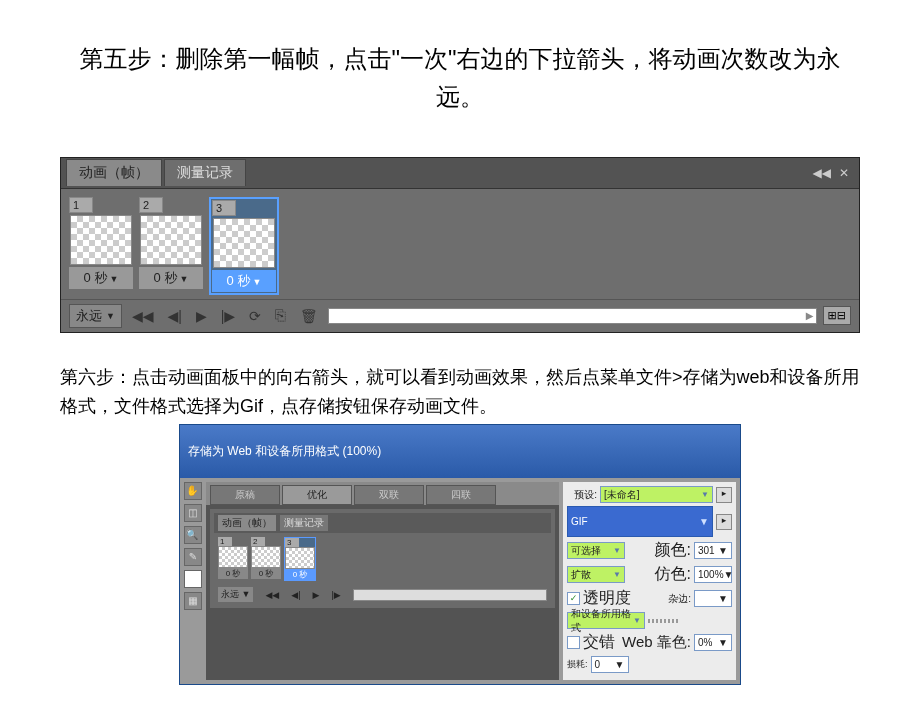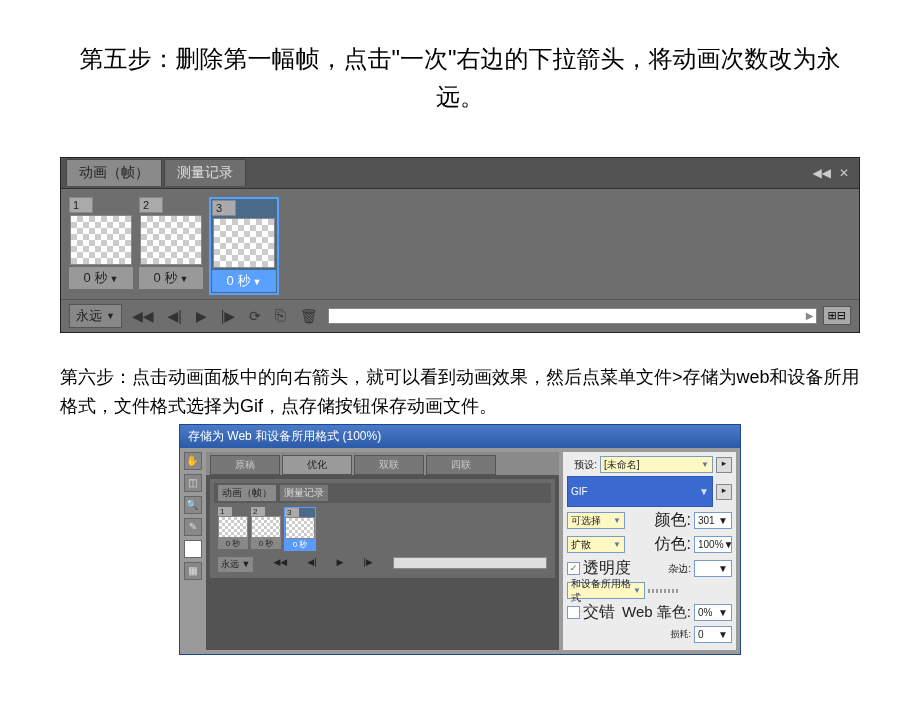--- a/index.html
+++ b/index.html
@@ -159,21 +159,21 @@
       justify-content: center;
     }
     .dialog {
       width: 560px;
       border: 1px solid #1a4a8a;
       font-size: 11px;
     }
     .dialog-title {
       background: linear-gradient(#4a7ac8, #2a5aa8);
       color: #fff;
-      padding: 3px 8px;
+      padding: 18px 8px;
       font-size: 12px;
     }
     .dialog-body {
       background: #9a9a9a;
       display: flex;
       padding: 4px;
       gap: 4px;
     }
     .tool-col {
       width: 18px;
@@ -274,24 +274,24 @@
       text-align: center;
       background: #888;
       color: #222;
     }
     .mini-frame.sel .mini-time {
       background: #5a9aff;
       color: #fff;
     }
     .mini-ctrl {
       display: flex;
-      gap: 20px;
+      gap: 12px;
       padding: 2px 4px;
       background: #6a6a6a;
-      align-items: flex-start;
+      align-items: center;
       font-size: 9px;
       color: #222;
     }
     .mini-loop {
       background: #888;
       padding: 1px 3px;
       font-size: 9px;
     }
     .mini-scroll {
       flex: 1;
@@ -311,21 +311,21 @@
       align-items: center;
       gap: 3px;
       margin-bottom: 3px;
     }
     .s-label {
       width: 30px;
       text-align: right;
       font-size: 10px;
     }
     .s-input {
-      background: #fef9c3;
+      background: #bef264;
       border: 1px solid #7a9ac7;
       padding: 1px 3px;
       font-size: 10px;
       height: 13px;
       display: flex;
       align-items: center;
       justify-content: space-between;
     }
     .s-input.wide { flex: 1; }
     .s-input .dd { color: #5a7aaa; font-size: 8px; }
@@ -541,21 +541,21 @@
       </div>
       <div class="s-row">
         <div class="s-check"></div>
         <span class="s-sublabel">交错</span>
         <span style="font-size:15px">Web 靠色:</span>
         <div class="s-small-input">
               <span>0%</span>
               <span class="dd">▼</span>
             </div>
       </div>
-      <div class="s-row" style="justify-content:flex-end">
+      <div class="s-row" style="">
         <span style="font-size:9px">损耗:</span>
         <div class="s-small-input">
               <span>0</span>
               <span class="dd">▼</span>
             </div>
       </div>
     </div>
   </div>
 </div>
 </div>

